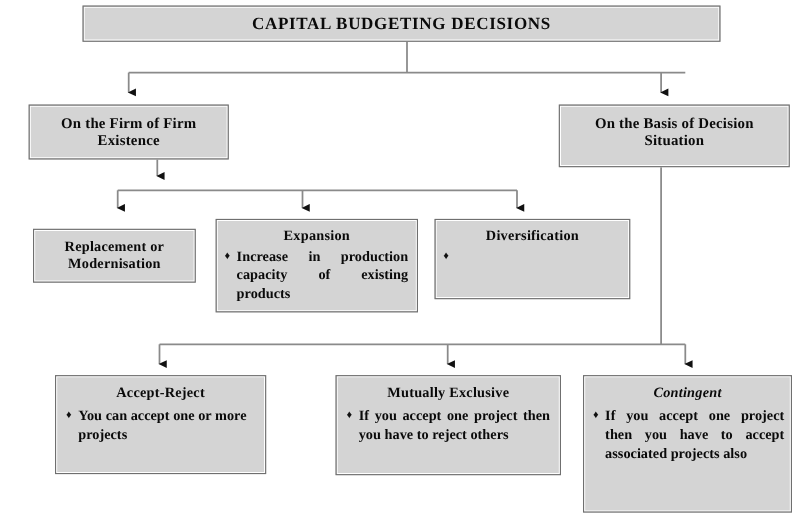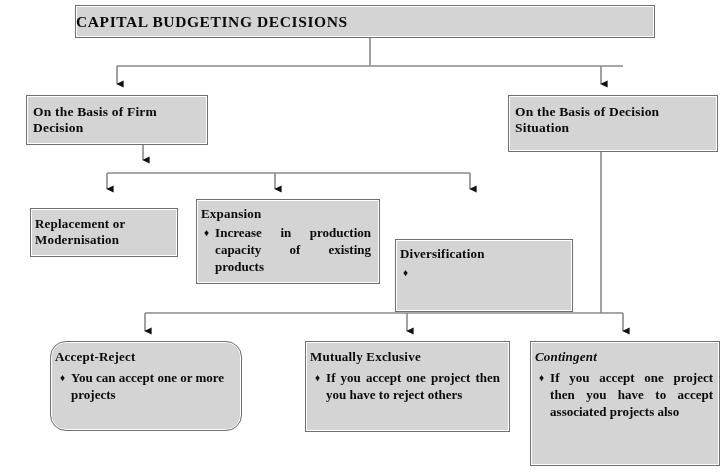--- a/index.html
+++ b/index.html
@@ -27,20 +27,21 @@
   }
   .box {
     position: absolute;
     box-sizing: border-box;
     background: #d4d4d4;
     border: 1px solid #6f6f6f;
     box-shadow: 0 0 0 1px #ffffff inset;
   }
   .box .title {
     font-weight: bold;
+    text-align: center;
     color: #0a0a0a;
     letter-spacing: 0.2px;
   }
   .box .bullet-row {
     display: flex;
     align-items: flex-start;
     color: #0a0a0a;
     font-weight: bold;
   }
   .box .bullet-mark {
@@ -100,35 +101,35 @@
   #box-expansion .title {
     font-size: 13px;
     line-height: 15px;
     padding: 6px 4px 3px 4px;
   }
   #box-expansion .bullet-row {
     font-size: 13px;
     padding: 0 8px 0 7px;
   }
   #box-diversification {
-    left: 395px; top: 199px; width: 178px; height: 73px; margin-top: 40px;
+    left: 395px; top: 199px; width: 178px; height: 73px;
   }
   #box-diversification .title {
     font-size: 13px;
     line-height: 15px;
     padding: 6px 4px 3px 4px;
   }
   #box-diversification .bullet-row {
     font-size: 13px;
     padding: 0 8px 0 7px;
   }
 
   
   #box-accept {
-    left: 50px; top: 341px; width: 192px; height: 90px; border-radius: 16px;
+    left: 50px; top: 341px; width: 192px; height: 90px;
   }
   #box-accept .title {
     font-size: 13px;
     line-height: 15px;
     padding: 7px 4px 5px 4px;
   }
   #box-accept .bullet-row {
     font-size: 13px;
     padding: 0 8px 0 9px;
   }
@@ -195,21 +196,21 @@
       <path d="M 407,313 L 407,331" stroke="#8a8a8a" stroke-width="1.6" fill="none" marker-end="url(#arrowhead)"></path>
       <path d="M 623,313 L 623,331" stroke="#8a8a8a" stroke-width="1.6" fill="none" marker-end="url(#arrowhead)"></path>
     </g>
   </svg>
 
   <div class="box" id="box-root">
     <div class="title">CAPITAL BUDGETING DECISIONS</div>
   </div>
 
   <div class="box" id="box-firm">
-    <div class="title">On the Basis of Firm Decision</div>
+    <div class="title">On the Firm of Firm Existence</div>
   </div>
 
   <div class="box" id="box-decision">
     <div class="title">On the Basis of Decision Situation</div>
   </div>
 
   <div class="box" id="box-replacement">
     <div class="title">Replacement or Modernisation</div>
   </div>
 

